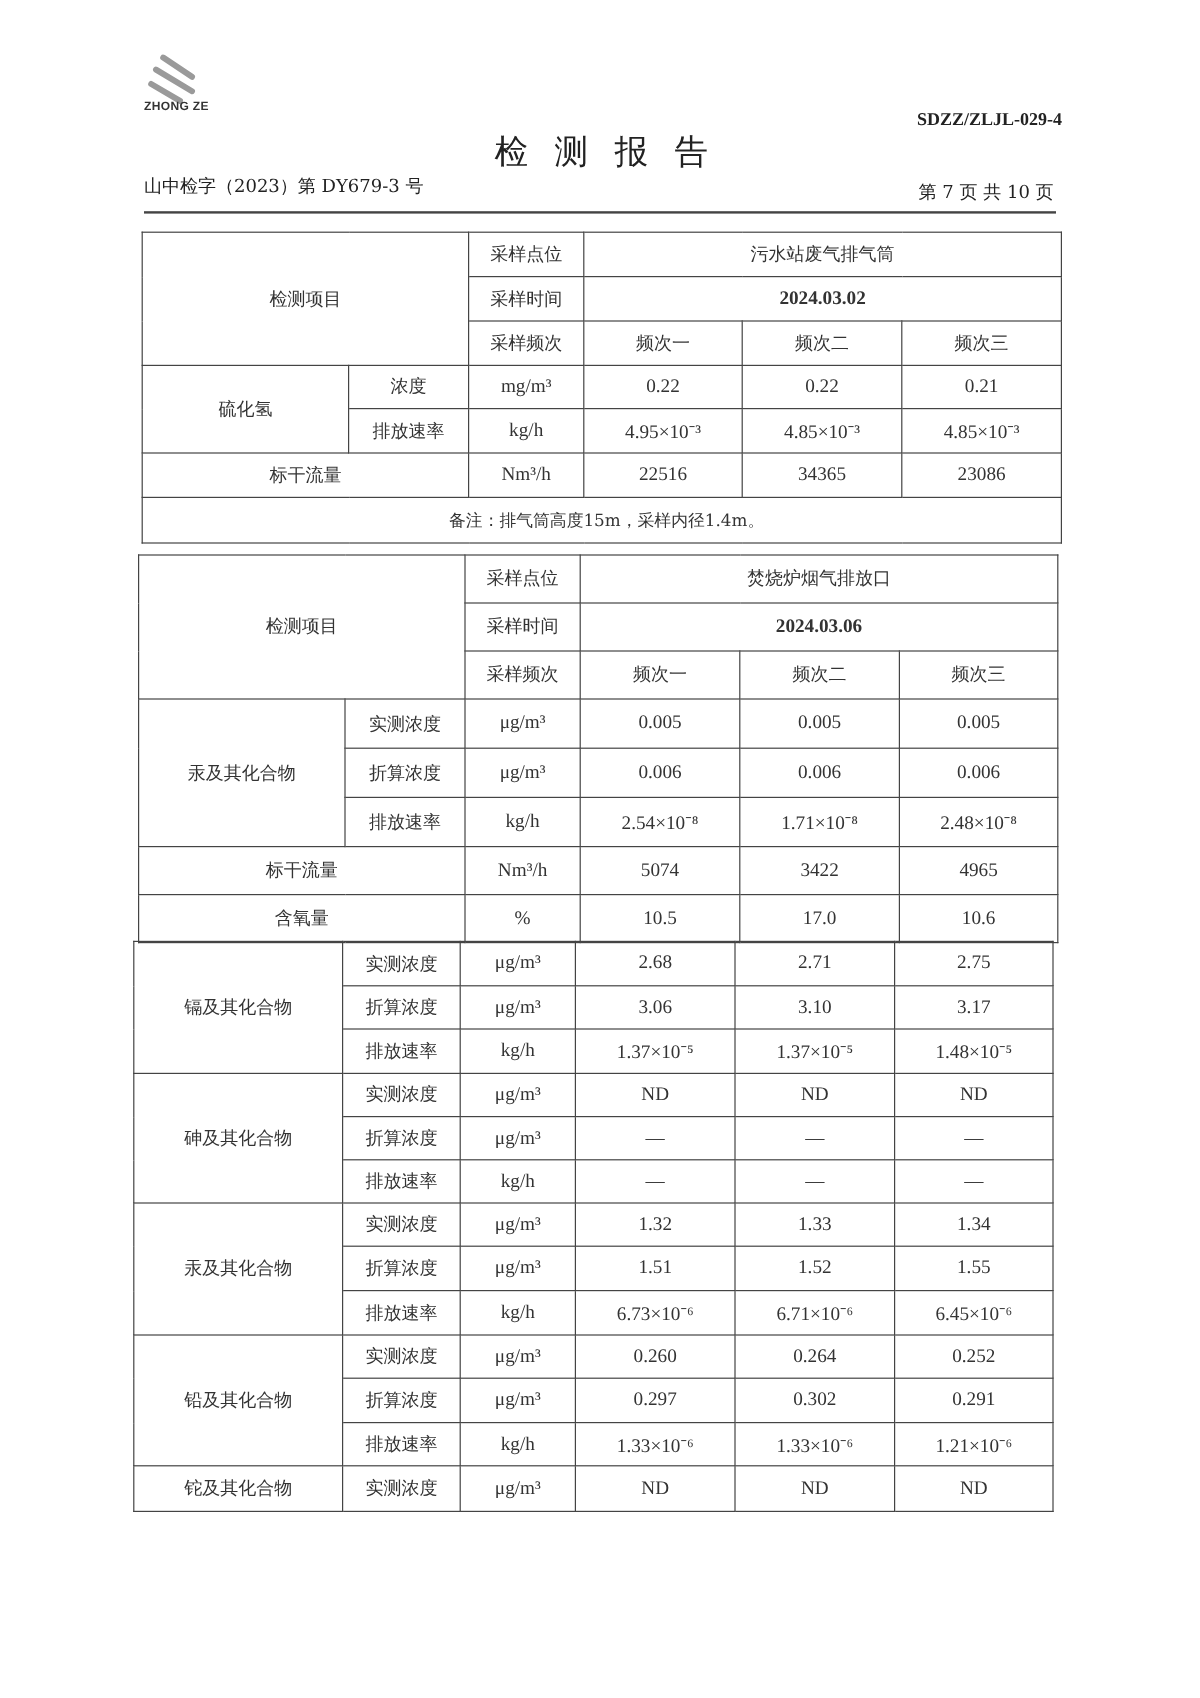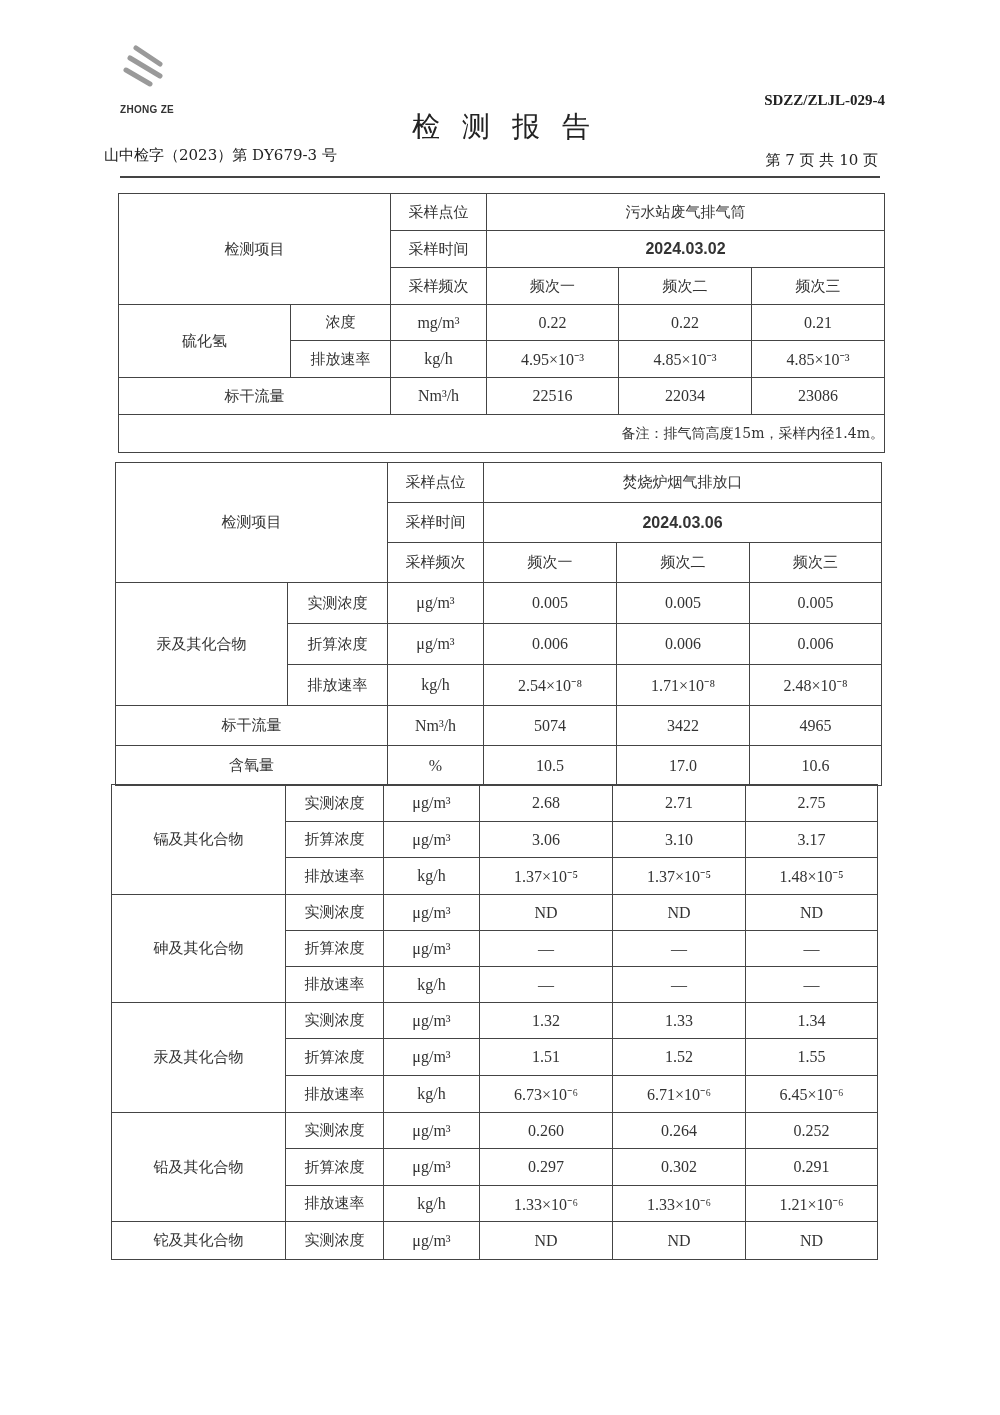--- a/index.html
+++ b/index.html
@@ -1,35 +1,35 @@
 <!DOCTYPE html>
 <html><head>
 <meta charset="utf-8">
 <style>
   html, body { margin:0; padding:0; background:#ffffff; }
   body { width:1000px; height:1415px; position:relative; overflow:hidden;
          font-family:"DejaVu Serif", "Liberation Serif", serif; color:#2a2a2a; }
   .logo { position:absolute; left:118px; top:42px; width:60px; height:60px; }
-  .logo-text { position:absolute; left:120px; top:104px; font-family:"Liberation Sans", sans-serif;
+  .logo-text { position:absolute; left:120px; top:84px; font-family:"Liberation Sans", sans-serif;
                font-weight:bold; font-size:10px; color:#333; letter-spacing:0.3px; }
   .docno { position:absolute; right:115px; top:92px; font-family:"Liberation Serif", serif;
            font-weight:bold; font-size:15px; color:#222; }
   .title { position:absolute; left:0; width:1000px; top:108px; text-align:center;
            font-size:28px; letter-spacing:22px; color:#222; padding-left:12px; }
-  .reportno { position:absolute; left:104px; top:146px; font-size:15px; color:#222; }
+  .reportno { position:absolute; left:120px; top:146px; font-size:15px; color:#222; }
   .pageinfo { position:absolute; right:122px; top:151px; font-size:15px; color:#222;text-align:right; }
   .hr { position:absolute; left:120px; top:176px; width:760px; height:1.5px; background:#444; }
 
   table { position:absolute; border-collapse:collapse; table-layout:fixed;
           font-size:15px; color:#333; }
   td { border:1.3px solid #444; text-align:center; vertical-align:middle; padding:0;
        font-family:"DejaVu Serif", serif; }
   td.num { font-family:"Liberation Serif", serif; font-size:16px; }
-  td.bold { font-family:Liberation Sans, sans-serif; font-weight:bold; font-size:16px; }
-  td.note { text-align:right; padding-left:8px; font-size:14px; }
+  td.bold { font-family:Liberation Serif, serif; font-weight:bold; font-size:16px; }
+  td.note { text-align:center; padding-left:8px; font-size:14px; }
   #t1 { left:118px; top:193px; width:766px; }
   #t2 { left:115px; top:462px; width:766px; }
   #t3 { left:111px; top:784px; width:766px; }
 </style>
 </head>
 <body>
 
 <svg class="logo" viewBox="0 0 60 60">
   <g stroke="#9a9a9a" stroke-width="5" stroke-linecap="round">
     <line x1="18" y1="6" x2="42" y2="22"></line>
@@ -81,21 +81,21 @@
     <td>排放速率</td>
     <td class="num">kg/h</td>
     <td class="num">4.95×10⁻³</td>
     <td class="num">4.85×10⁻³</td>
     <td class="num">4.85×10⁻³</td>
   </tr>
   <tr style="height:37px">
     <td colspan="2">标干流量</td>
     <td class="num">Nm³/h</td>
     <td class="num">22516</td>
-    <td class="num">22034</td>
+    <td class="num">34365</td>
     <td class="num">23086</td>
   </tr>
   <tr style="height:38px">
     <td colspan="6" class="note">备注：排气筒高度15m，采样内径1.4m。</td>
   </tr>
 </tbody>
   </table>
 
 <table id="t2">
   <colgroup>

